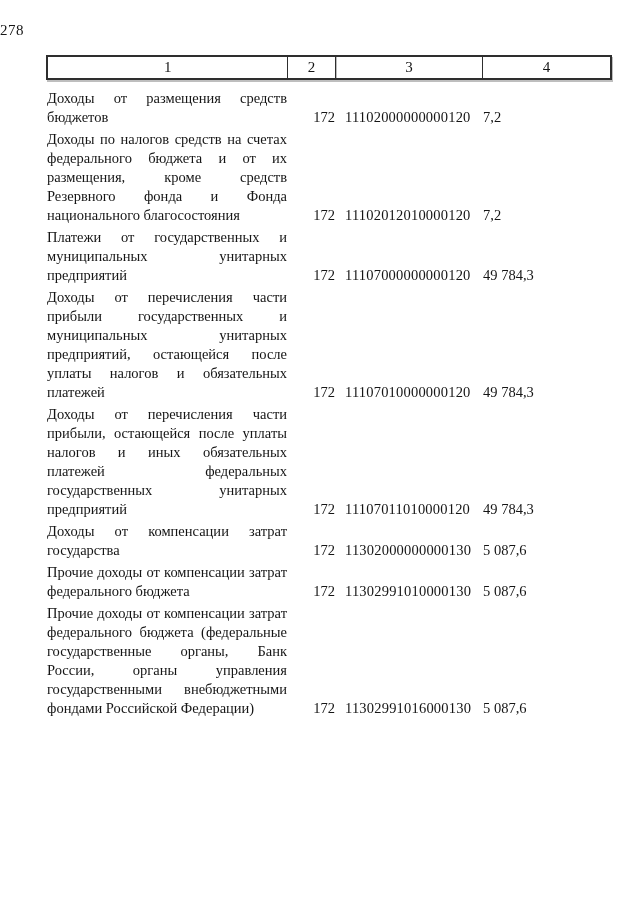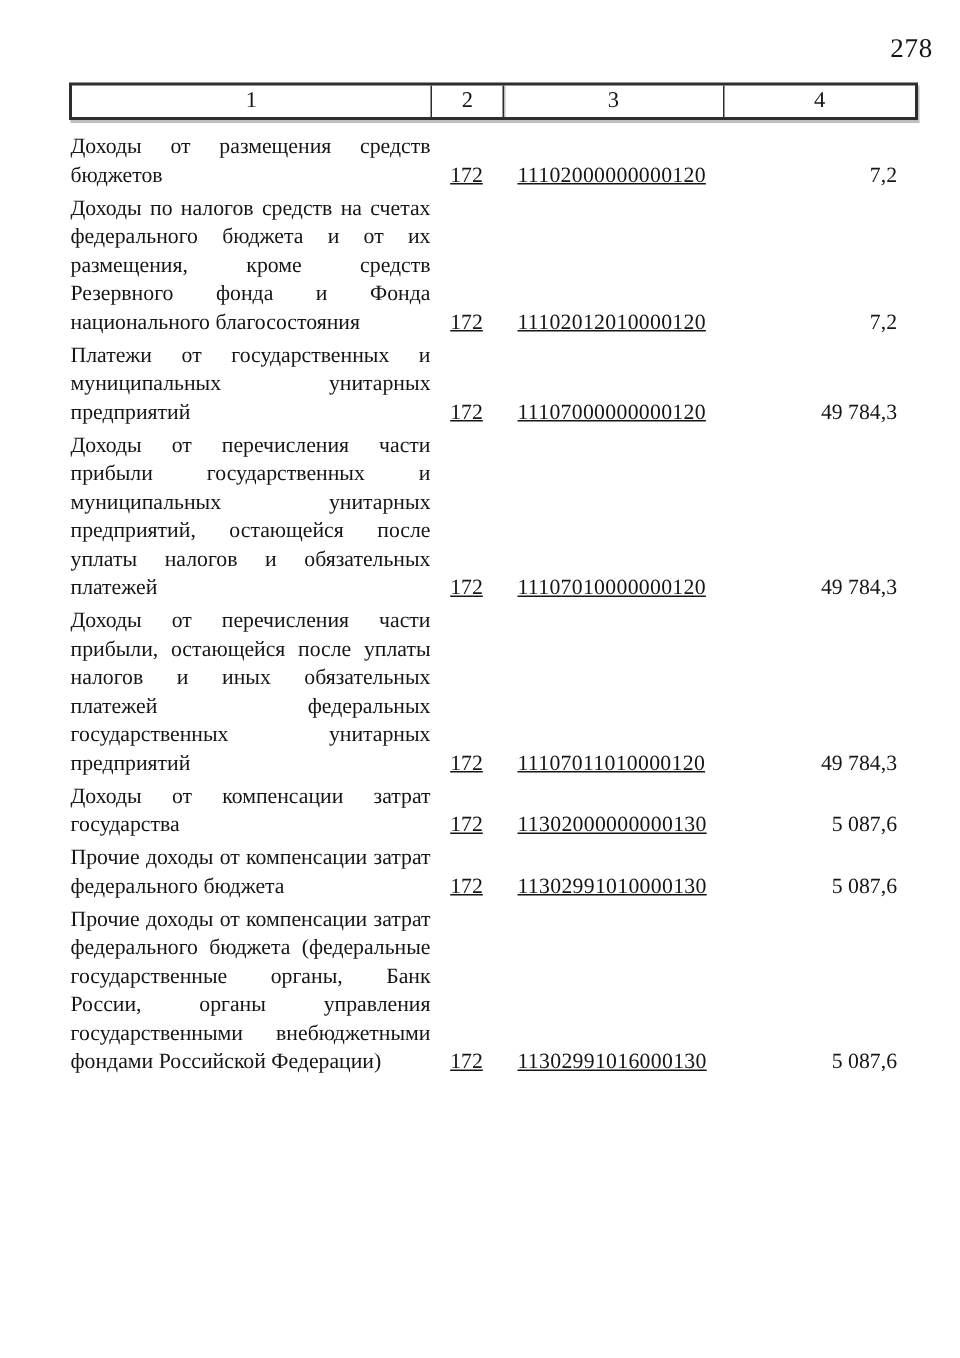--- a/index.html
+++ b/index.html
@@ -14,22 +14,22 @@
     background: #ffffff;
     color: #151515;
     font-family: "Liberation Serif", "DejaVu Serif", serif;
     overflow: hidden;
   }
   .page-number {
     position: absolute;
     top: 22px;
     left: 0;
     width: 622px;
-    text-align: right;
-    font-size: 18px;
+    text-align: left;
+    font-size: 15px;
     letter-spacing: 0.5px;
   }
   
   .header-table {
     position: absolute;
     top: 55px;
     left: 46px;
     width: 566px;
     height: 25px;
     display: flex;
@@ -70,23 +70,23 @@
     font-size: 14.5px;
     line-height: 19px;
   }
   .c1 {
     width: 241px;
     text-align: justify;
     text-align-last: left;
     -moz-text-align-last: left;
     padding-left: 1px;
   }
-  .c2 { width: 48px; text-align: center; text-decoration: underline; }
-  .c3 { width: 148px; padding-left: 10px; letter-spacing: 0.2px; text-decoration: underline; }
-  .c4 { width: 129px; text-align: right; padding-right: 14px; }
+  .c2 { width: 48px; text-align: right; }
+  .c3 { width: 148px; padding-left: 10px; letter-spacing: 0.2px; }
+  .c4 { width: 129px; padding-right: 14px; }
 </style>
 </head>
 <body>
 
 <div class="page">
 
   <div class="page-number">278</div>
 
   <div class="header-table">
     <div class="hcell hc1">1</div>

